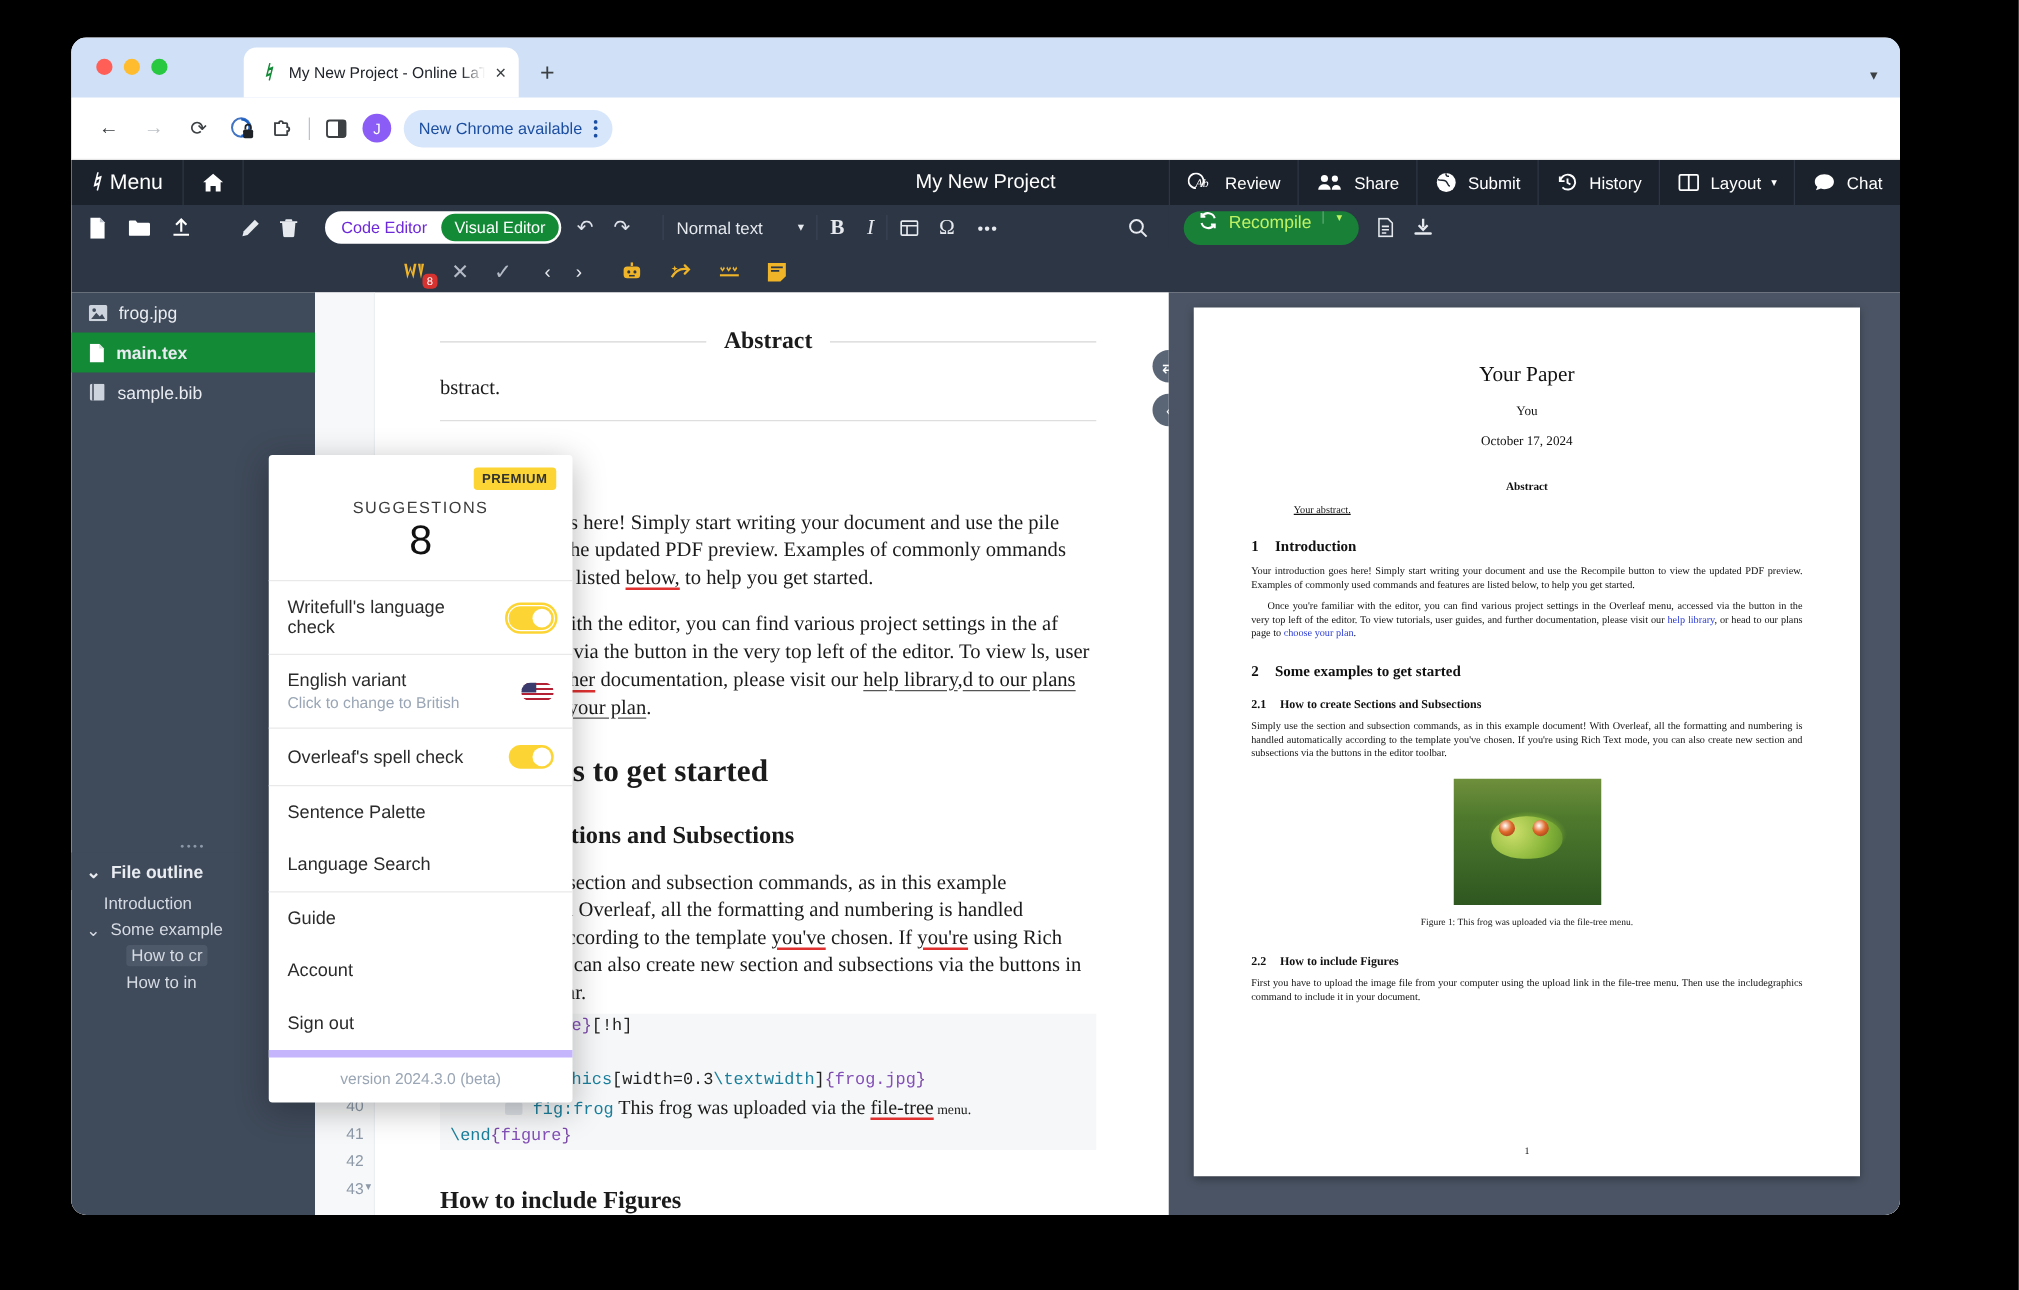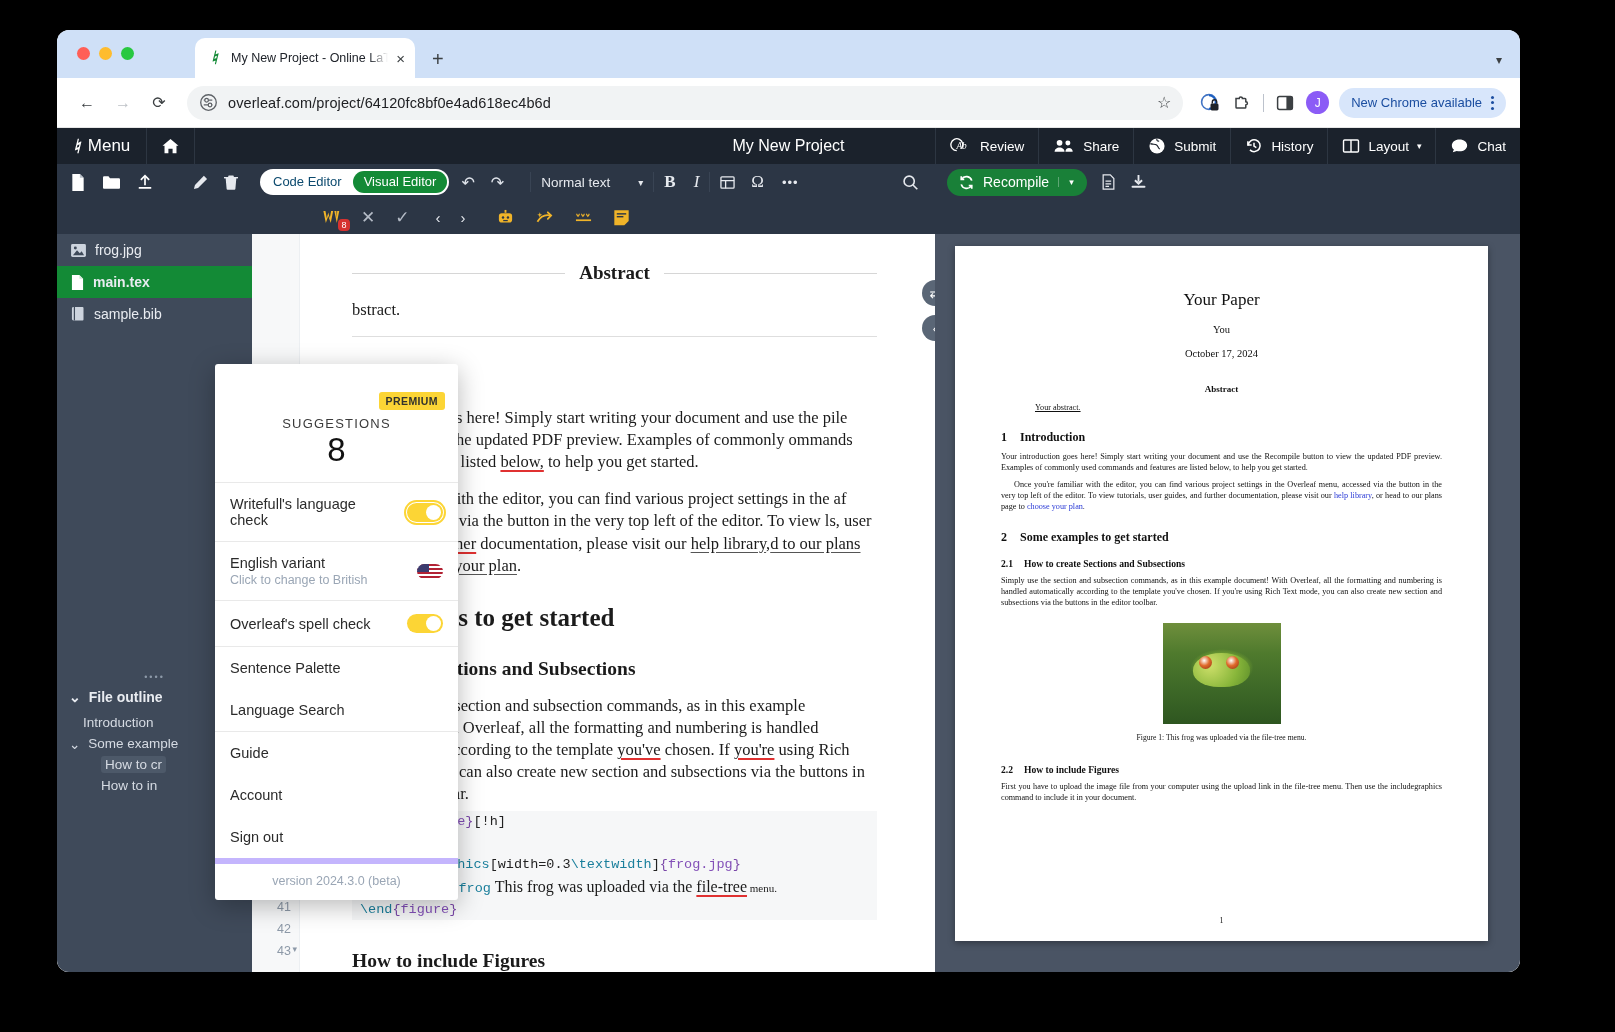--- a/index.html
+++ b/index.html
@@ -91,30 +91,30 @@
   
   .ol-tools{ height:36px; background:#2c3645; display:flex; align-items:center; position:relative;}
   .tool-filetree{ width:195px; display:flex; align-items:center; gap:17px; padding-left:13px; height:100%;}
   .tool-filetree .grp2{ margin-left:auto; display:flex; gap:16px; padding-right:14px; }
   .tool-ico{ color:#e6e9ee; display:flex;align-items:center;justify-content:center; cursor:pointer;}
   .tool-main{ flex:1; display:flex; align-items:center; gap:0; padding-left:8px; height:100%;}
   .seg{
     display:flex; background:#fff; border-radius:15px; height:26px; align-items:center; padding:2px;
     margin-right:12px;
   }
-  .seg span{ font-size:13px; padding:0 11px; height:22px; line-height:22px; border-radius:12px; color:#0c4a6e;}
+  .seg span{ font-size:13px; padding:0 11px; height:22px; line-height:22px; border-radius:12px; color:#6d28d9;}
   .seg span.on{ background:#138a36; color:#fff;}
   .tbdiv{ width:1px;height:20px;background:#46526380; margin:0 10px;}
   .tbtn{ color:#dfe3ea; display:flex;align-items:center;justify-content:center; cursor:pointer; font-size:16px;}
   .normaltext{ color:#e6e9ee; font-size:13.5px; display:flex; align-items:center; gap:28px; }
   .ser-b{ font-family:"Liberation Serif",serif; font-size:17px; font-weight:700;}
   .ser-i{ font-family:"Liberation Serif",serif; font-size:17px; font-style:italic;}
   .tool-pdf{ width:585px; display:flex; align-items:center; gap:14px; padding-left:12px; height:100%; background:#2c3645;}
   .recompile{
-    background:#198038; color:#ffffff; height:27px; border-radius:14px; display:flex; align-items:center;
+    background:#198038; color:#bef264; height:27px; border-radius:14px; display:flex; align-items:flex-start;
     font-size:14px; padding:0 3px 0 12px; gap:9px;
   }
   .recompile .split{ border-left:1px solid rgba(255,255,255,.3); padding:0 10px; font-size:9px;}
 
   
   .wf-strip{ height:34px; background:#2c3645; display:flex; align-items:center; padding-left:265px; gap:20px;}
   .wf-ico{ display:flex; align-items:center; justify-content:center; position:relative;}
   .wf-badge{
     position:absolute; right:-9px; bottom:-5px; background:#d63230; color:#fff; font-size:9px;
     border-radius:4px; padding:0 3.5px; line-height:12px; height:12px;
@@ -206,21 +206,21 @@
   .pdf-cap{ font-size:7.6px; text-align:center; margin-top:9px;}
   .pdf-pageno{ position:absolute; bottom:16px; left:0; right:0; text-align:center; font-size:8px;}
 
   
   #wf-menu{
     position:absolute; left:158px; top:236px; width:243px; background:#fff;
     border-radius:3px; box-shadow:0 6px 26px rgba(0,0,0,.28); z-index:40;
     font-family:"Liberation Sans",sans-serif;
   }
   .wf-prem{ display:flex; justify-content:flex-end; padding:10px 13px 0; }
-  .wf-prem b{ background:#fcd535; color:#32332e; font-size:10.5px; font-weight:700; padding:3px 7px; border-radius:3px; letter-spacing:.4px;margin-top:18px;}
+  .wf-prem b{ background:#fcd535; color:#32332e; font-size:10.5px; font-weight:700; padding:3px 7px; border-radius:3px; letter-spacing:.4px;}
   .wf-sugg{ text-align:center; padding:6px 0 14px;}
   .wf-sugg .t{ font-size:13px; letter-spacing:1.2px; color:#3b3b3b;}
   .wf-sugg .n{ font-size:33px; color:#111; line-height:1.1; margin-top:1px;}
   .wf-row{
     display:flex; align-items:center; padding:13px 15px; border-top:1px solid #e9e9e9;
     font-size:14.5px; color:#2b2b2b; gap:10px;
   }
   .wf-row .grow{ flex:1; }
   .wf-row .hint{ display:block; font-size:12.5px; color:#9aa6b5; margin-top:2px;}
   .toggle{ width:36px;height:19px;border-radius:10px;background:#fcd535;position:relative;flex:0 0 36px;}
@@ -250,31 +250,20 @@
       <span class="cls">×</span>
     </div>
     <div class="newtab">+</div>
     <div class="chev-r">▾</div>
   </div>
 
   <div class="navbar">
     <div class="navbtn">←</div>
     <div class="navbtn dis">→</div>
     <div class="navbtn">⟳</div>
-    <div class="omnibox">
-      <svg class="omni-ico" viewBox="0 0 20 20">
-        <circle cx="10" cy="10" r="8.2" fill="none" stroke="#5f6368" stroke-width="1.4"></circle>
-        <line x1="5" y1="7.6" x2="14" y2="7.6" stroke="#5f6368" stroke-width="1.3"></line>
-        <circle cx="8" cy="7.6" r="1.9" fill="#f1f3f4" stroke="#5f6368" stroke-width="1.3"></circle>
-        <line x1="5" y1="12.6" x2="14" y2="12.6" stroke="#5f6368" stroke-width="1.3"></line>
-        <circle cx="11.6" cy="12.6" r="1.9" fill="#f1f3f4" stroke="#5f6368" stroke-width="1.3"></circle>
-      </svg>
-      <span class="omni-url">overleaf.com/project/64120fc8bf0e4ad618ec4b6d</span>
-      <span class="omni-star">☆</span>
-    </div>
     <div class="navright">
       <span class="ic">
         <svg width="20" height="20" viewBox="0 0 20 20">
           <circle cx="9" cy="9" r="7.4" fill="none" stroke="#4274c4" stroke-width="1.6"></circle>
           <path d="M9 2.4 A6.6 6.6 0 0 1 9 15.6" fill="none" stroke="#1b5fc1" stroke-width="1.8"></path>
           <rect x="10.5" y="10.5" width="8" height="7" rx="1.4" fill="#1f2328"></rect>
           <path d="M12.3 10.5v-1.6a2.2 2.2 0 0 1 4.4 0v1.6" fill="none" stroke="#1f2328" stroke-width="1.4"></path>
         </svg>
       </span>
       <span class="ic">

